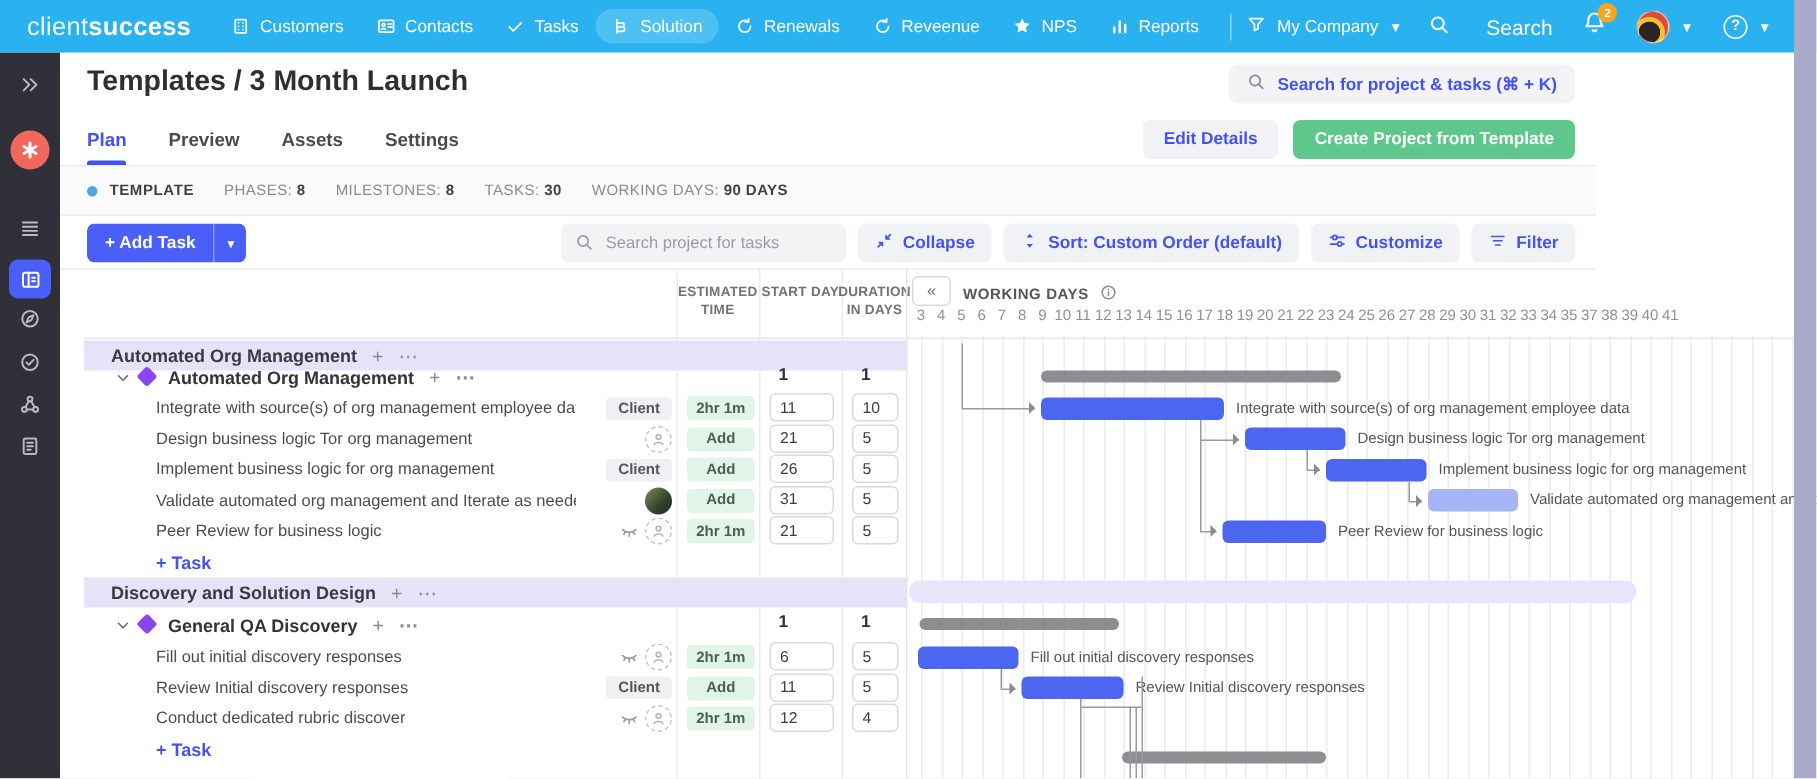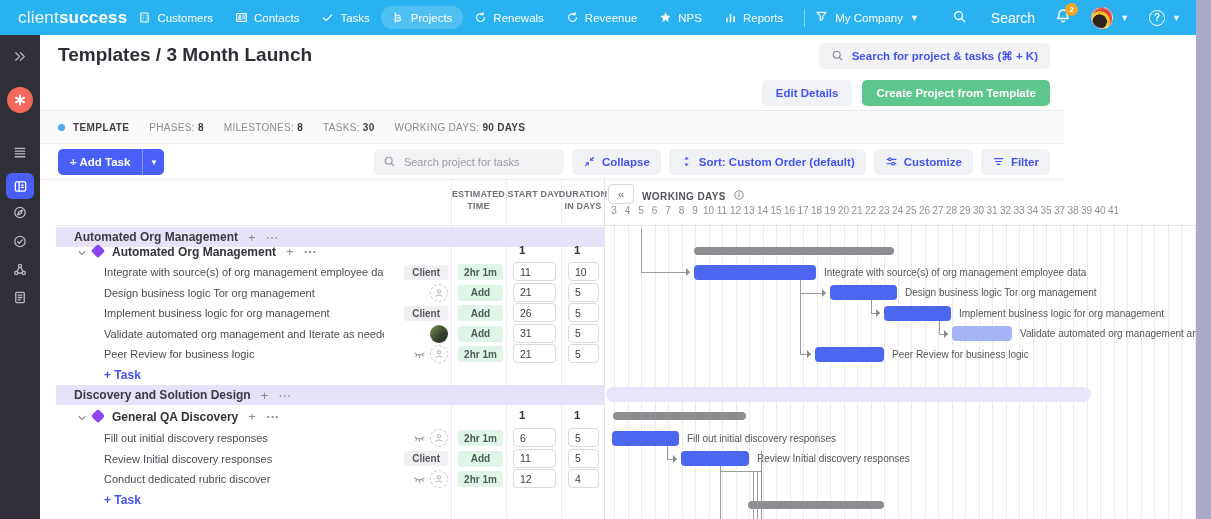--- a/index.html
+++ b/index.html
@@ -2,21 +2,21 @@
 <html><head>
 <meta charset="utf-8">
 <style>
   * { margin:0; padding:0; box-sizing:border-box; }
   html,body { background:#e9e9ee; }
   body { font-family:"Liberation Sans", sans-serif; }
   .app { position:relative; width:1211px; height:519px; background:#fff; overflow:hidden; }
 
   
   .topnav { position:absolute; left:0; top:0; width:1211px; height:35px; background:#29b2ef; display:flex; align-items:center; color:#fff; padding-left:18px; z-index:5; }
-  .brand { font-size:17px; letter-spacing:.2px; white-space:nowrap; }
+  .brand { font-size:17px; letter-spacing:.2px; margin-right:16px; white-space:nowrap; }
   .brand .lt { font-weight:300; opacity:.92; }
   .brand .bd { font-weight:700; }
   .navitems { display:flex; align-items:center; }
   .navitem { display:flex; align-items:center; gap:6px; font-size:11.5px; font-weight:500; padding:5px 11px; border-radius:14px; white-space:nowrap; cursor:pointer; }
   .navitem.active { background:rgba(255,255,255,.18); }
   .navitem svg { display:block; }
   .nav-divider { width:1px; height:18px; background:rgba(255,255,255,.45); margin:0 10px; }
   .nav-company { display:flex; align-items:center; gap:7px; font-size:11.5px; font-weight:500; cursor:pointer; }
   .chev { font-size:9px; opacity:.95; }
   .nav-right { margin-left:auto; display:flex; align-items:center; gap:20px; margin-right:30px; }
@@ -141,21 +141,21 @@
             </svg>
           </span>
           <span>Tasks</span>
         </div>
         <div class="navitem active">
           <span style="display: flex;">
             <svg width="13" height="13" viewBox="0 0 16 16" fill="none" stroke="currentColor" stroke-width="1.4" stroke-linecap="round" stroke-linejoin="round">
               <path d="M4 2.5v11M4 5.2h4.2a1.7 1.7 0 1 1 0 3.4H4M8.6 8.6a1.8 1.8 0 1 1 0 3.6H4"></path>
             </svg>
           </span>
-          <span>Projects</span>
+          <span>Solution</span>
         </div>
         <div class="navitem">
           <span style="display: flex;">
             <svg width="13" height="13" viewBox="0 0 16 16" fill="none" stroke="currentColor" stroke-width="1.4" stroke-linecap="round" stroke-linejoin="round">
               <path d="M12.8 8A4.8 4.8 0 1 1 11 4.3M11.2 1.8v2.8H8.4"></path>
             </svg>
           </span>
           <span>Renewals</span>
         </div>
         <div class="navitem">
@@ -276,20 +276,26 @@
       <div class="hdr-search">
         <span id="ic-hdrsearch"><svg width="13" height="13" viewBox="0 0 16 16" fill="none" stroke="currentColor" stroke-width="1.4" stroke-linecap="round" stroke-linejoin="round">
               <circle cx="7" cy="7" r="4.2"></circle>
               <path d="M10.2 10.2l3.2 3.2"></path>
             </svg></span>
         <span>Search for project &amp; tasks (⌘ + K)</span>
       </div>
     </div>
 
     <div class="tab-row">
+      <div class="tabs" id="tabs">
+          <div class="tab active">Plan</div>
+          <div class="tab">Preview</div>
+          <div class="tab">Assets</div>
+          <div class="tab">Settings</div>
+        </div>
       <div class="tab-actions">
         <button class="btn-lite">Edit Details</button>
         <button class="btn-green">Create Project from Template</button>
       </div>
     </div>
 
     <div class="info-row">
       <span class="tpl-dot"></span>
       <span class="tpl-label">TEMPLATE</span>
       <span id="stats" style="display:flex;gap:20px;">

